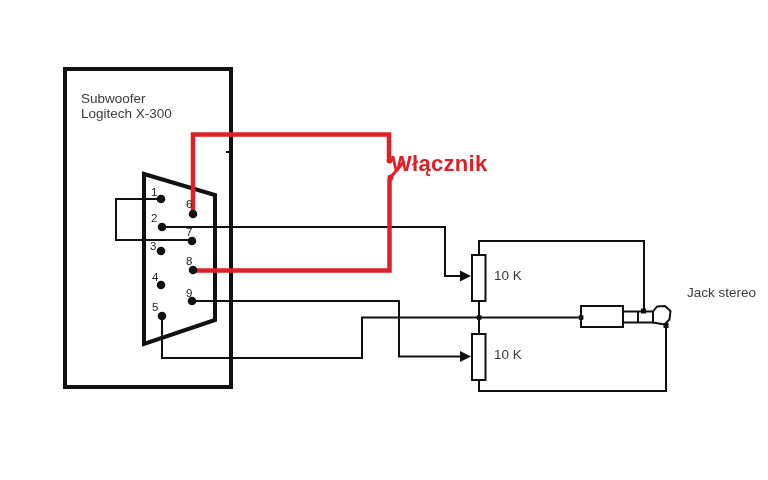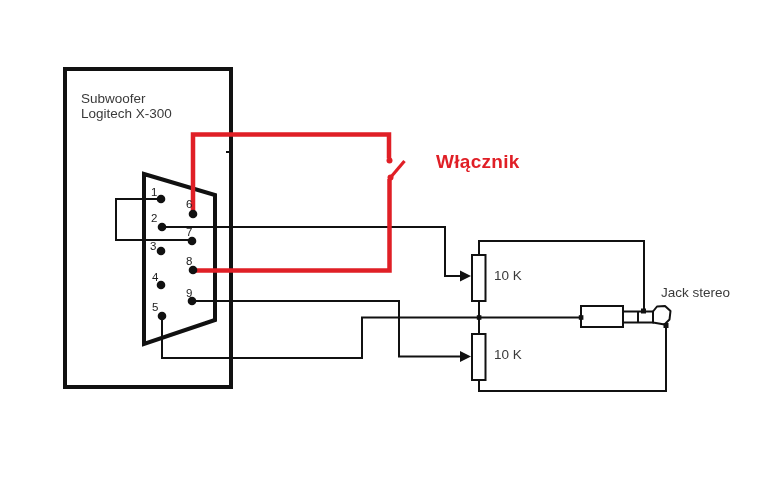--- a/index.html
+++ b/index.html
@@ -35,23 +35,23 @@
   }
   .pin-num{
     position:absolute;
     color:#1c1c1c;
     font-size:11.5px;
     line-height:11px;
     white-space:nowrap;
   }
   .switch-lbl{
     position:absolute;
-    left:436px;top:151px;
+    left:391px;top:151px;
     color:var(--accent-red);
-    font-size:19px;
+    font-size:22px;
     font-weight:bold;
     letter-spacing:0.3px;
     white-space:nowrap;
   }
 </style>
 </head>
 <body>
 
 <div id="stage">
 
@@ -123,21 +123,21 @@
 
   <div class="lbl" style="left:81px;top:91px;">
     <div>Subwoofer</div>
     <div>Logitech X-300</div>
   </div>
 
   <div class="switch-lbl">Włącznik</div>
 
   <div class="lbl" style="left:494px;top:268px;">10 K</div>
   <div class="lbl" style="left:494px;top:347px;">10 K</div>
-  <div class="lbl" style="left:661px;top:285px;">Jack stereo</div>
+  <div class="lbl" style="left:687px;top:285px;">Jack stereo</div>
 
   <div class="pin-num" style="left:151px;top:187px;">1</div>
   <div class="pin-num" style="left:151px;top:213px;">2</div>
   <div class="pin-num" style="left:150px;top:241px;">3</div>
   <div class="pin-num" style="left:152px;top:272px;">4</div>
   <div class="pin-num" style="left:152px;top:302px;">5</div>
   <div class="pin-num" style="left:186px;top:199px;">6</div>
   <div class="pin-num" style="left:186px;top:227px;">7</div>
   <div class="pin-num" style="left:186px;top:256px;">8</div>
   <div class="pin-num" style="left:186px;top:288px;">9</div>

